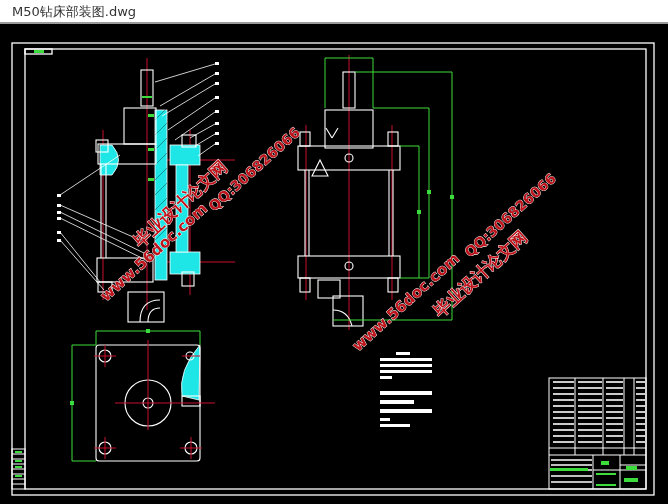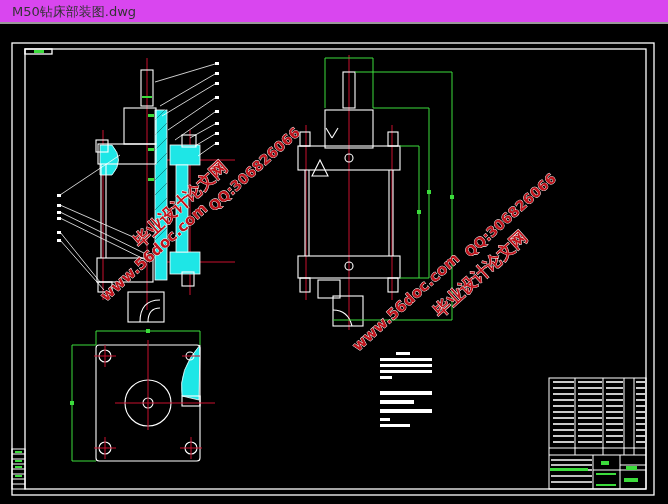--- a/index.html
+++ b/index.html
@@ -1,17 +1,17 @@
 <!DOCTYPE html>
 <html><head>
 <meta charset="utf-8">
 <style>
   html,body{margin:0;padding:0;}
   body{width:668px;height:504px;overflow:hidden;background:#000;font-family:"DejaVu Sans",sans-serif;}
-  .titlebar{position:absolute;left:0;top:0;width:668px;height:24px;background:#d946ef;border-bottom:2px solid #9a9a9a;box-sizing:border-box;}
+  .titlebar{position:absolute;left:0;top:0;width:668px;height:24px;background:#ffffff;border-bottom:2px solid #9a9a9a;box-sizing:border-box;}
   .titlebar span{position:absolute;left:12px;top:3px;font-size:13px;color:#333;font-family:"DejaVu Sans",sans-serif;}
   .canvas{position:absolute;left:0;top:24px;width:668px;height:480px;background:#000;}
   svg{position:absolute;left:0;top:0;}
   .wm{font-family:"DejaVu Sans",sans-serif;font-weight:bold;fill:#c0141c;stroke:#fff;stroke-width:0.8px;paint-order:stroke;}
 </style>
 </head>
 <body>
 
 <div class="titlebar">
   <span>M50钻床部装图.dwg</span>

